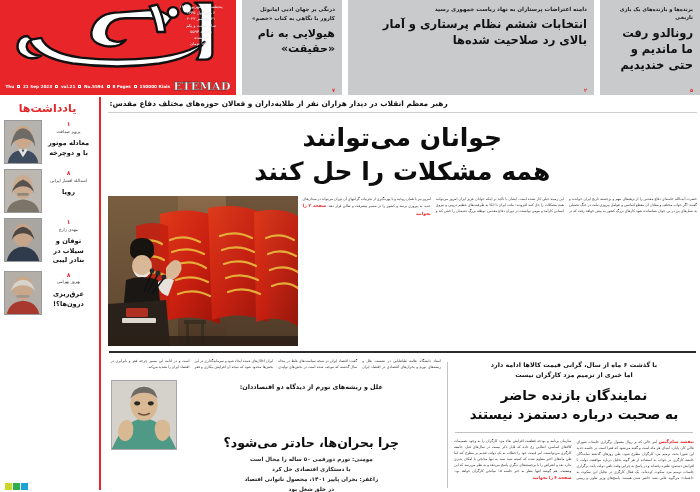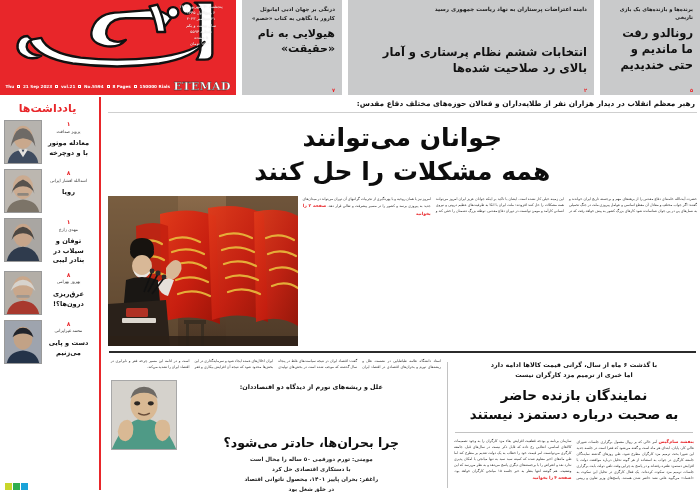--- a/index.html
+++ b/index.html
@@ -139,21 +139,21 @@
     right: 7px;
     font-size: 5px;
     color: #e8262a;
     font-weight: bold;
   }
 
   .teaser-mid { flex: 0 0 100px; }
   .teaser-mid .teaser-title { font-size: 11px; line-height: 1.42; }
   .teaser-mid .teaser-kicker { font-size: 5.4px; }
 
-  .teaser-wide { flex: 1 1 auto; gap: 28px; }
+  .teaser-wide { flex: 1 1 auto; }
   .teaser-wide .teaser-title { font-size: 11.5px; }
 
   .teaser-right { flex: 0 0 100px; }
   .teaser-right .teaser-title { font-size: 11.5px; line-height: 1.4; }
   .teaser-right .teaser-kicker { font-size: 5.2px; }
 
   .band-gap { flex: 0 0 6px; background: #ffffff; }
 
   
   .main-area {
@@ -259,21 +259,21 @@
   
   .lead {
     display: flex;
     flex-direction: column;
   }
 
   .lead-kicker {
     font-size: 7.4px;
     font-weight: bold;
     color: #111;
-    text-align: right;
+    text-align: left;
     line-height: 1.5;
     padding: 3px 2px 3px 2px;
     border-bottom: 1px solid #cfcfcf;
     margin-bottom: 4px;
   }
 
   .lead-body {
     display: flex;
     flex-direction: row-reverse;
     gap: 5px;
@@ -566,35 +566,20 @@
             <path d="M2 44 Q5 31 19 30 Q33 31 36 44 Z" fill="#a8392e"></path>
           </svg>
         </div>
         <div class="note-text">
           <span class="note-num">۸</span>
           <span class="note-author">بهروز بهرامی</span>
           <span class="note-headline">عرق‌ریزی درون‌ها؟!</span>
         </div>
       </div>
 
-      <div class="note-item">
-        <div class="note-photo">
-          <svg viewBox="0 0 38 44" preserveAspectRatio="xMidYMid slice" aria-hidden="true">
-            <rect width="38" height="44" fill="#9ea4ae"></rect>
-            <ellipse cx="19" cy="18" rx="10" ry="12" fill="#c2a286"></ellipse>
-            <path d="M8 17 Q11 7 19 7 Q27 7 30 17 Q26 13 19 13 Q12 13 8 17 Z" fill="#20242c"></path>
-            <path d="M2 44 Q5 32 19 31 Q33 32 36 44 Z" fill="#243349"></path>
-          </svg>
-        </div>
-        <div class="note-text">
-          <span class="note-num">۸</span>
-          <span class="note-author">محمد غیرایرانی</span>
-          <span class="note-headline">دست و پایی می‌زنیم</span>
-        </div>
-      </div>
     </div>
 
     <div class="vrule-red"></div>
 
     <div class="center">
 
       <div class="lead">
         <div class="lead-kicker">رهبر معظم انقلاب در دیدار هزاران نفر از طلایه‌داران و فعالان حوزه‌های مختلف دفاع مقدس:</div>
 
         <div class="lead-body">

